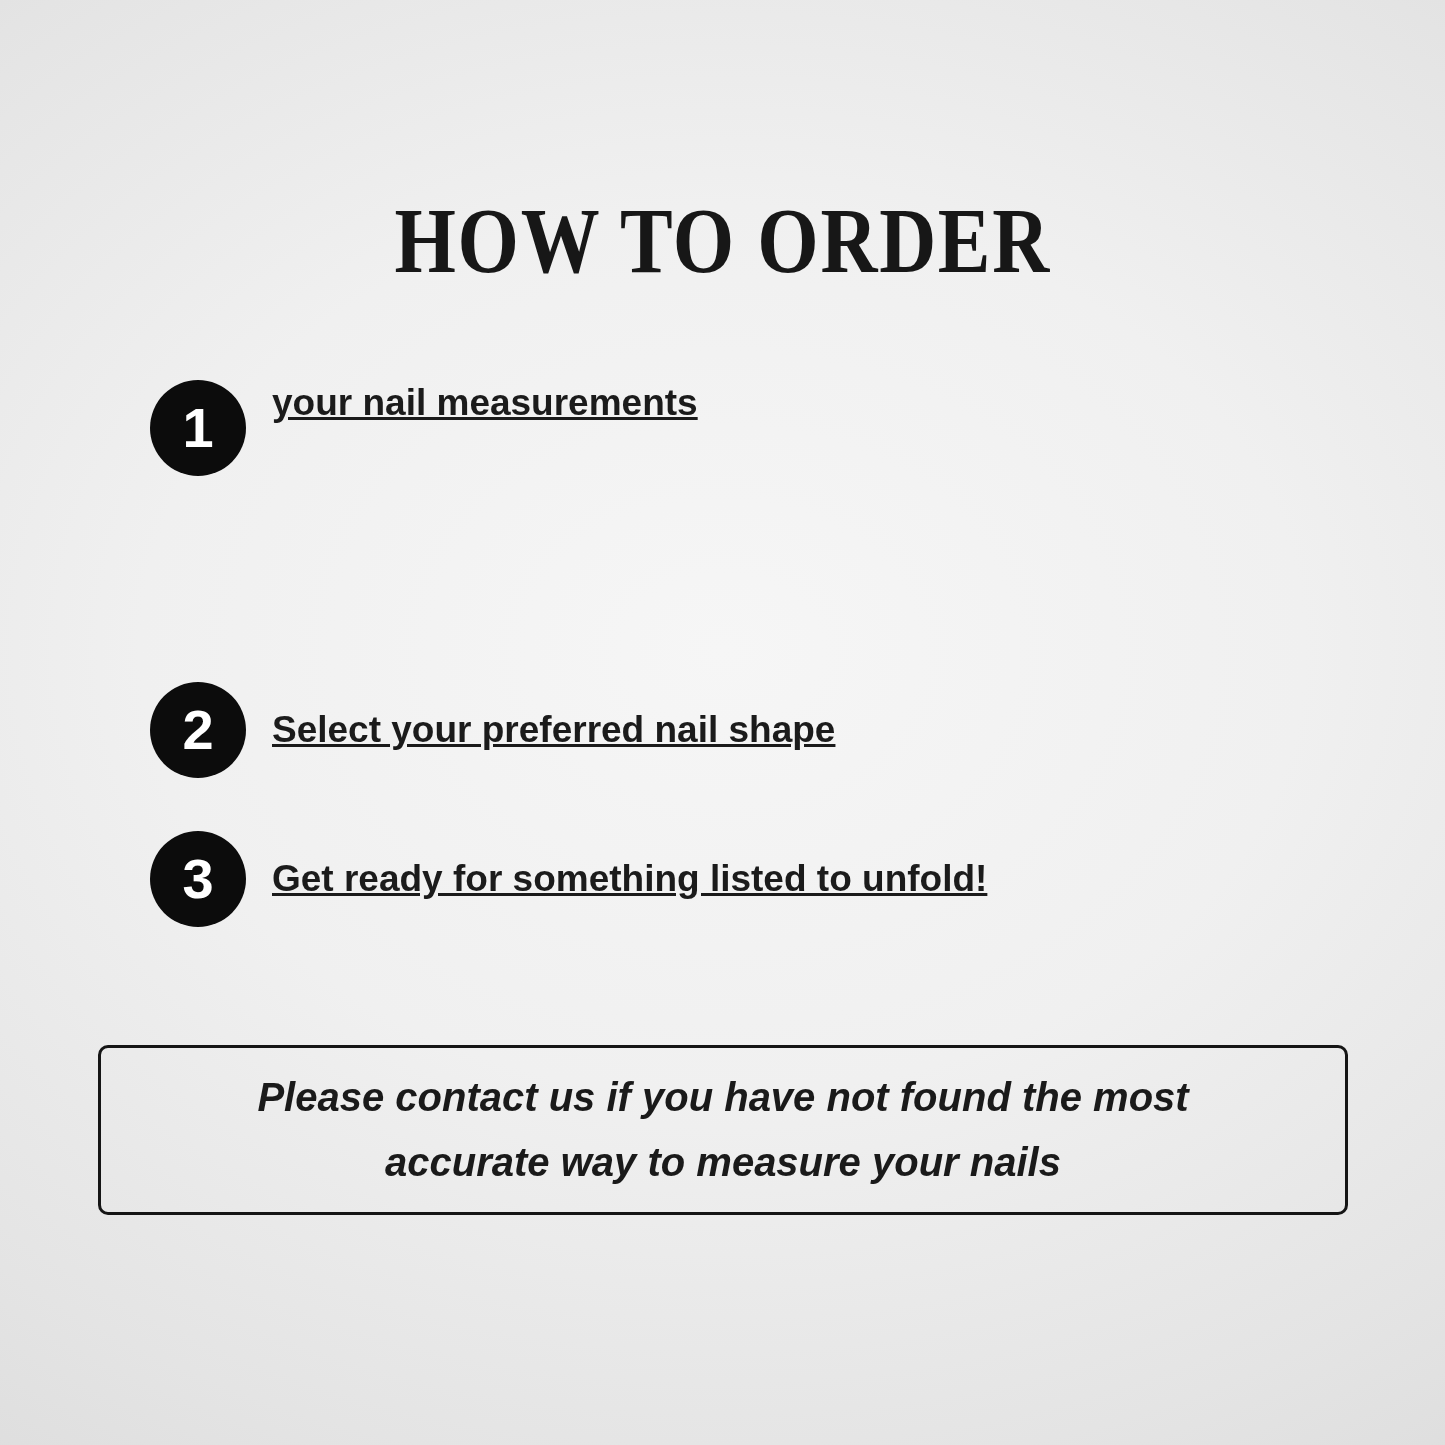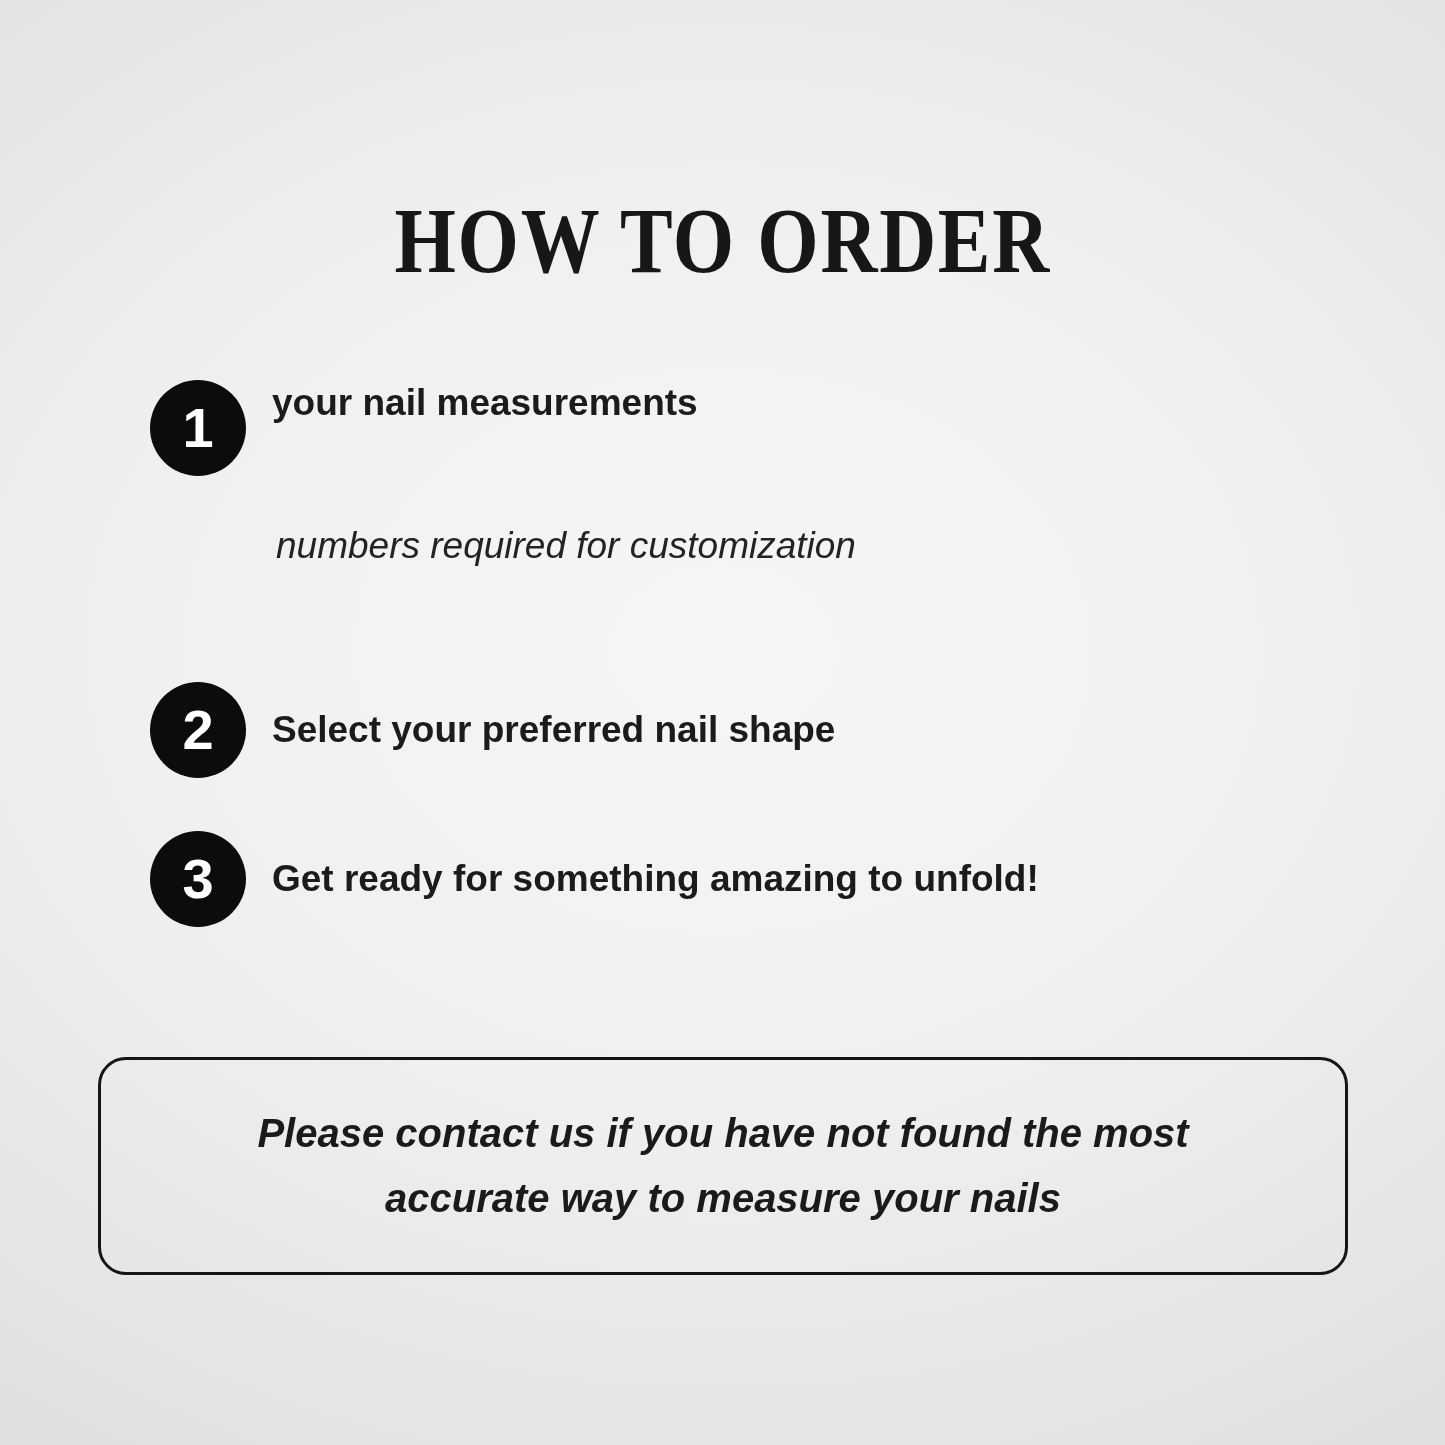--- a/index.html
+++ b/index.html
@@ -73,49 +73,48 @@
   }
   .step-1 { top: 380px; }
   .step-2 { top: 682px; }
   .step-3 { top: 831px; }
 
   .jline {
     display: block;
     text-align: justify;
     text-align-last: justify;
   }
-  .lline { display: block; text-align: left; }
+  .lline { display: block; text-align: left; text-decoration: underline; }
 
   
   .note {
     position: absolute;
     left: 276px;
     top: 514px;
     width: 1024px;
     font-style: italic;
     font-weight: 400;
     font-size: 37px;
     line-height: 63px;
     color: #232323;
   }
 
   
   .footer-box {
     position: absolute;
     left: 98px;
     top: 1045px;
     width: 1250px;
-    height: 218px;
+    height: 170px;
     box-sizing: border-box;
     border: 3px solid #151515;
-    border-radius: 28px;
+    border-radius: 10px;
     display: flex;
     align-items: center;
     justify-content: center;
-    margin-top: 12px;
   }
   .footer-text {
     margin: 0;
     text-align: center;
     font-weight: 700;
     font-style: italic;
     font-size: 40px;
     line-height: 65px;
     color: #1a1a1a;
   }
@@ -133,38 +132,37 @@
   <div class="step step-1">
     <div class="badge">
       <span>1</span>
     </div>
     <div class="step-text">
       <span class="lline">your nail measurements</span>
     </div>
   </div>
 
   <div class="note">
-    <span class="lline">numbers required for customization</span>
   </div>
 
   <div class="step step--center step-2">
     <div class="badge">
       <span>2</span>
     </div>
     <div class="step-text">
       <span class="lline">Select your preferred nail shape</span>
     </div>
   </div>
 
   <div class="step step--center step-3">
     <div class="badge">
       <span>3</span>
     </div>
     <div class="step-text">
-      <span class="lline">Get ready for something amazing to unfold!</span>
+      <span class="lline">Get ready for something listed to unfold!</span>
     </div>
   </div>
 
   <div class="footer-box">
     <p class="footer-text">
       <span>Please contact us if you have not found the most</span>
       <span>accurate way to measure your nails</span>
     </p>
   </div>
 

